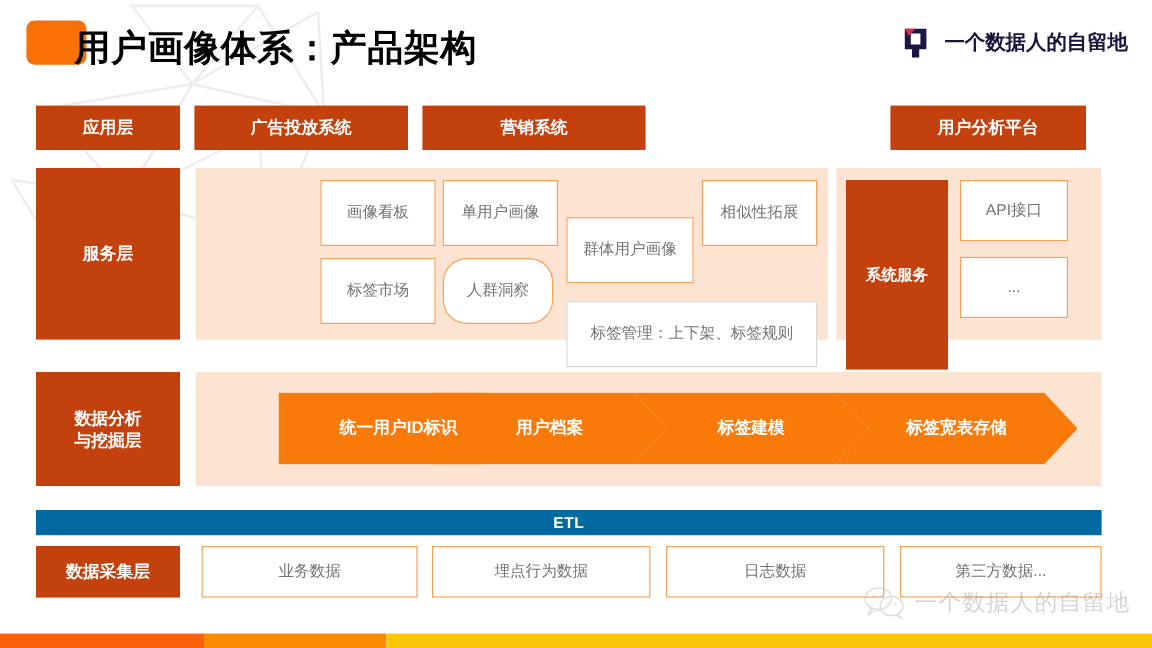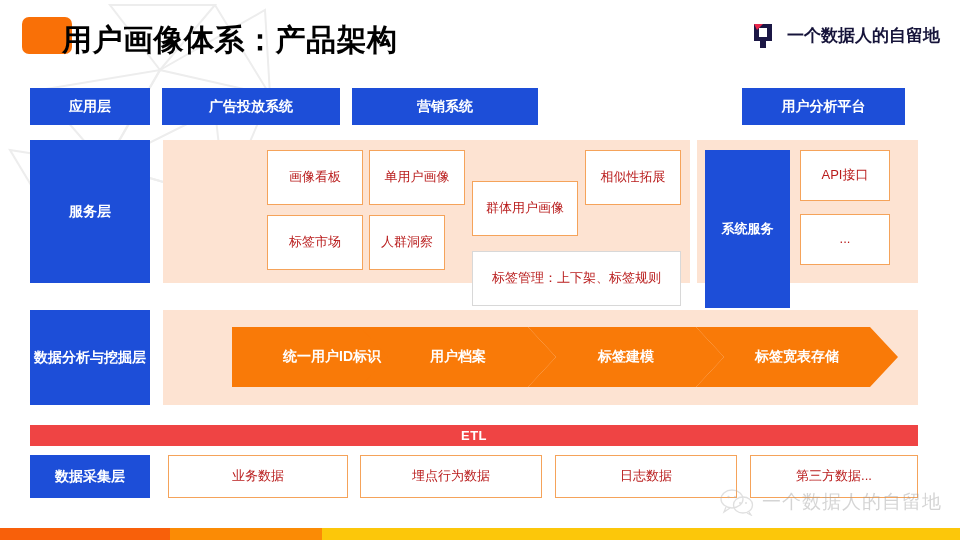--- a/index.html
+++ b/index.html
@@ -52,21 +52,21 @@
   .brand-name {
     font-size: 17px;
     font-weight: bold;
     color: #16143a;
     white-space: nowrap;
   }
 
   
   .obox {
     position: absolute;
-    background: #1d4ed8;
+    background: #c2410c;
     color: #ffffff;
     display: flex;
     align-items: center;
     justify-content: center;
     text-align: center;
     font-size: 14px;
     font-weight: bold;
     line-height: 1.35;
   }
   .panel {
@@ -74,21 +74,21 @@
     background: #FDE3D2;
   }
   .wcard {
     position: absolute;
     background: #ffffff;
     border: 1.4px solid #F5A35A;
     display: flex;
     align-items: center;
     justify-content: center;
     text-align: center;
-    color: #b91c1c;
+    color: #737373;
     font-size: 13px;
     line-height: 1.3;
     padding: 2px 4px;
   }
   .wcard.plain { border-color: #d8d8d8; margin-top: 36px; }
 
   
   .chev {
     position: absolute;
     background: #F97A08;
@@ -100,21 +100,21 @@
     font-weight: bold;
     white-space: nowrap;
   }
   .chev.first { clip-path: polygon(0 0, calc(100% - 28px) 0, 100% 50%, calc(100% - 28px) 100%, 0 100%); }
   .chev.mid   { clip-path: polygon(0 0, calc(100% - 28px) 0, 100% 50%, calc(100% - 28px) 100%, 0 100%, 28px 50%); }
   .chev.last  { clip-path: polygon(0 0, calc(100% - 28px) 0, 100% 50%, calc(100% - 28px) 100%, 0 100%, 28px 50%); }
 
   
   .etl-bar {
     position: absolute;
-    background: #ef4444;
+    background: #0369a1;
     color: #ffffff;
     font-size: 13px;
     font-weight: bold;
     display: flex;
     align-items: center;
     justify-content: center;
     letter-spacing: 0.5px;
   }
 
   
@@ -178,30 +178,30 @@
   <div class="obox" style="left:30px; top:140px; width:120px; height:143px;">服务层</div>
 
   <div class="panel" style="left:163px; top:140px; width:527px; height:143px;"></div>
 
   <div class="wcard" style="left:267px; top:150px; width:96px; height:55px;">画像看板</div>
   <div class="wcard" style="left:369px; top:150px; width:96px; height:55px;">单用户画像</div>
   <div class="wcard" style="left:472px; top:150px; width:106px; height:55px;margin-top:31px;">群体用户画像</div>
   <div class="wcard" style="left:585px; top:150px; width:96px; height:55px;">相似性拓展</div>
 
   <div class="wcard" style="left:267px; top:215px; width:96px; height:55px;">标签市场</div>
-  <div class="wcard" style="left:369px; top:215px; width:76px; height:55px;">人群洞察</div>
+  <div class="wcard" style="left:369px; top:215px; width:92px; height:55px;border-radius:20px;">人群洞察</div>
   <div class="wcard plain" style="left:472px; top:215px; width:209px; height:55px;">标签管理：上下架、标签规则</div>
 
   <div class="panel" style="left:697px; top:140px; width:221px; height:143px;"></div>
   <div class="obox" style="left:705px; top:150px; width:85px; height:158px; font-size:13px;">系统服务</div>
 
   <div class="wcard" style="left:800px; top:150px; width:90px; height:51px;">API接口</div>
   <div class="wcard" style="left:800px; top:214px; width:90px; height:51px;">...</div>
 
-  <div class="obox" style="left:30px; top:310px; width:120px; height:95px; flex-direction:row;">
+  <div class="obox" style="left:30px; top:310px; width:120px; height:95px; flex-direction:column;">
     <span>数据分析</span>
     <span>与挖掘层</span>
   </div>
 
   <div class="panel" style="left:163px; top:310px; width:755px; height:95px;"></div>
 
   <div class="chev first" style="left:188px; top:327px; width:200px; height:60px;margin-left:44px;">统一用户ID标识</div>
   <div class="chev mid" style="left:360px; top:327px; width:196px; height:60px;">用户档案</div>
   <div class="chev mid" style="left:528px; top:327px; width:196px; height:60px;">标签建模</div>
   <div class="chev last" style="left:696px; top:327px; width:202px; height:60px;">标签宽表存储</div>

